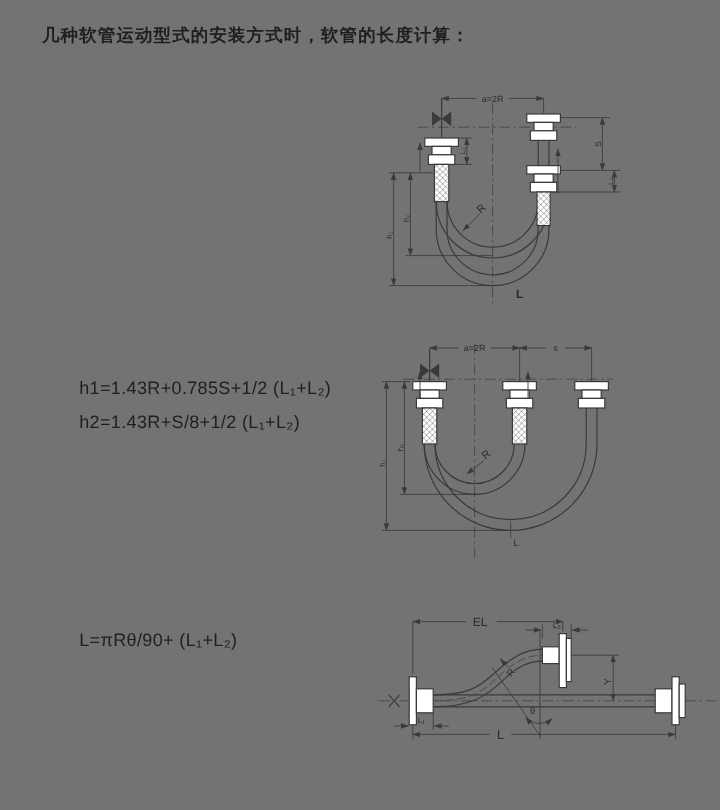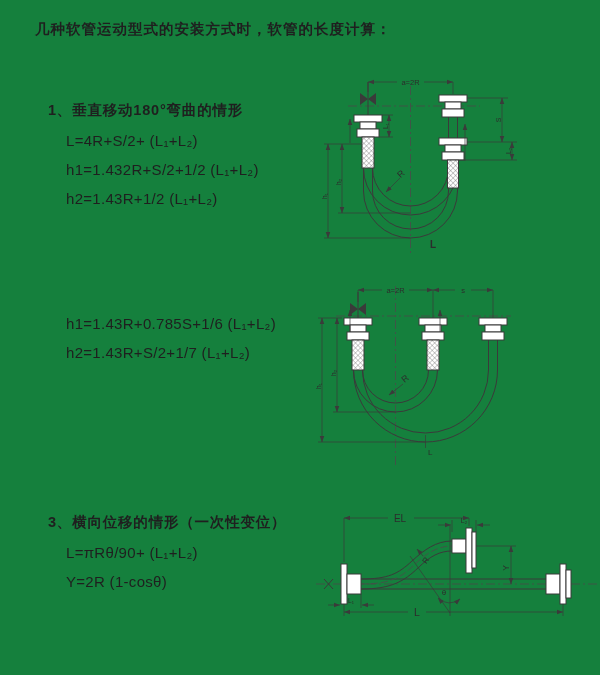--- a/index.html
+++ b/index.html
@@ -1,17 +1,17 @@
 <!DOCTYPE html>
 <html><head>
 <meta charset="utf-8">
 <style>
   html,body { margin:0; padding:0; background:#ffffff; }
   .page {
-    position:relative; width:600px; height:675px; background:#15803d;
+    position:relative; width:600px; height:675px; background:#737373;
     font-family:"Liberation Sans", sans-serif; color:#1f1f1f; overflow:hidden;
   }
   .title {
     position:absolute; left:35px; top:20px;
     font-size:14.5px; font-weight:bold; letter-spacing:1px; white-space:nowrap;
   }
   .sec { position:absolute; left:48px; }
   .sec-heading { font-size:14.5px; font-weight:bold; letter-spacing:0.8px; white-space:nowrap; }
   .formula {
     margin-top:12px; padding-left:18px; font-size:15px; letter-spacing:0.3px; white-space:nowrap;
@@ -31,36 +31,28 @@
   .hdash{ stroke:#4a4a4a; stroke-width:0.8; fill:none; stroke-dasharray:7 3; }
   .wfill{ stroke:#3a3a3a; stroke-width:1; fill:#ffffff; }
 </style>
 </head>
 <body>
 
 <div class="page">
 
   <div class="title">几种软管运动型式的安装方式时，软管的长度计算：</div>
 
-  <div class="sec" id="sec1">
-    <div class="sec-heading">1、垂直移动180°弯曲的情形</div>
-    <div class="formula">L=4R+S/2+ (L₁+L₂)</div>
-    <div class="formula">h1=1.432R+S/2+1/2 (L₁+L₂)</div>
-    <div class="formula">h2=1.43R+1/2 (L₁+L₂)</div>
-  </div>
 
   <div class="sec" id="sec2">
-    <div class="formula">h1=1.43R+0.785S+1/6 (L₁+L₂)</div>
-    <div class="formula">h2=1.43R+S/2+1/7 (L₁+L₂)</div>
+    <div class="formula">h1=1.43R+0.785S+1/2 (L₁+L₂)</div>
+    <div class="formula">h2=1.43R+S/8+1/2 (L₁+L₂)</div>
   </div>
 
   <div class="sec" id="sec3">
-    <div class="sec-heading">3、横向位移的情形（一次性变位）</div>
     <div class="formula">L=πRθ/90+ (L₁+L₂)</div>
-    <div class="formula">Y=2R (1-cosθ)</div>
   </div>
 
   <div class="diag" id="d1">
     <svg width="240" height="195" viewBox="0 0 240 195">
       <defs>
         <marker id="ahA" viewBox="0 0 10 10" refX="9.5" refY="5" markerWidth="9" markerHeight="9" orient="auto-start-reverse">
           <path d="M0,1.4 L10,5 L0,8.6 Z" fill="#3a3a3a"></path>
         </marker>
         <pattern id="brA" width="3.5" height="3.5" patternUnits="userSpaceOnUse" patternTransform="rotate(45)">
           <path d="M0,0 H3.5 M0,0 V3.5" stroke="#5a5a5a" stroke-width="0.6" fill="none"></path>

